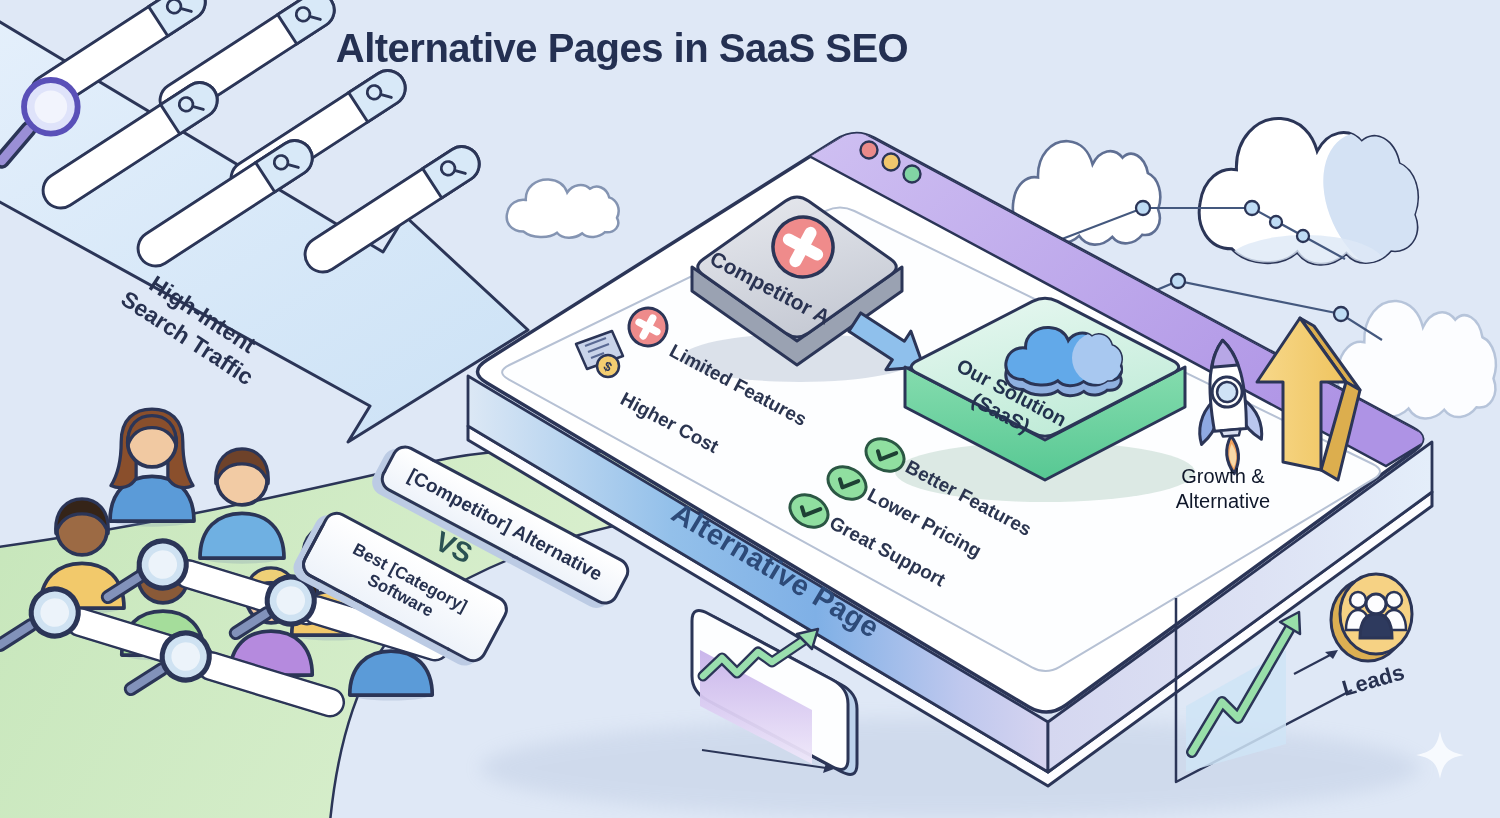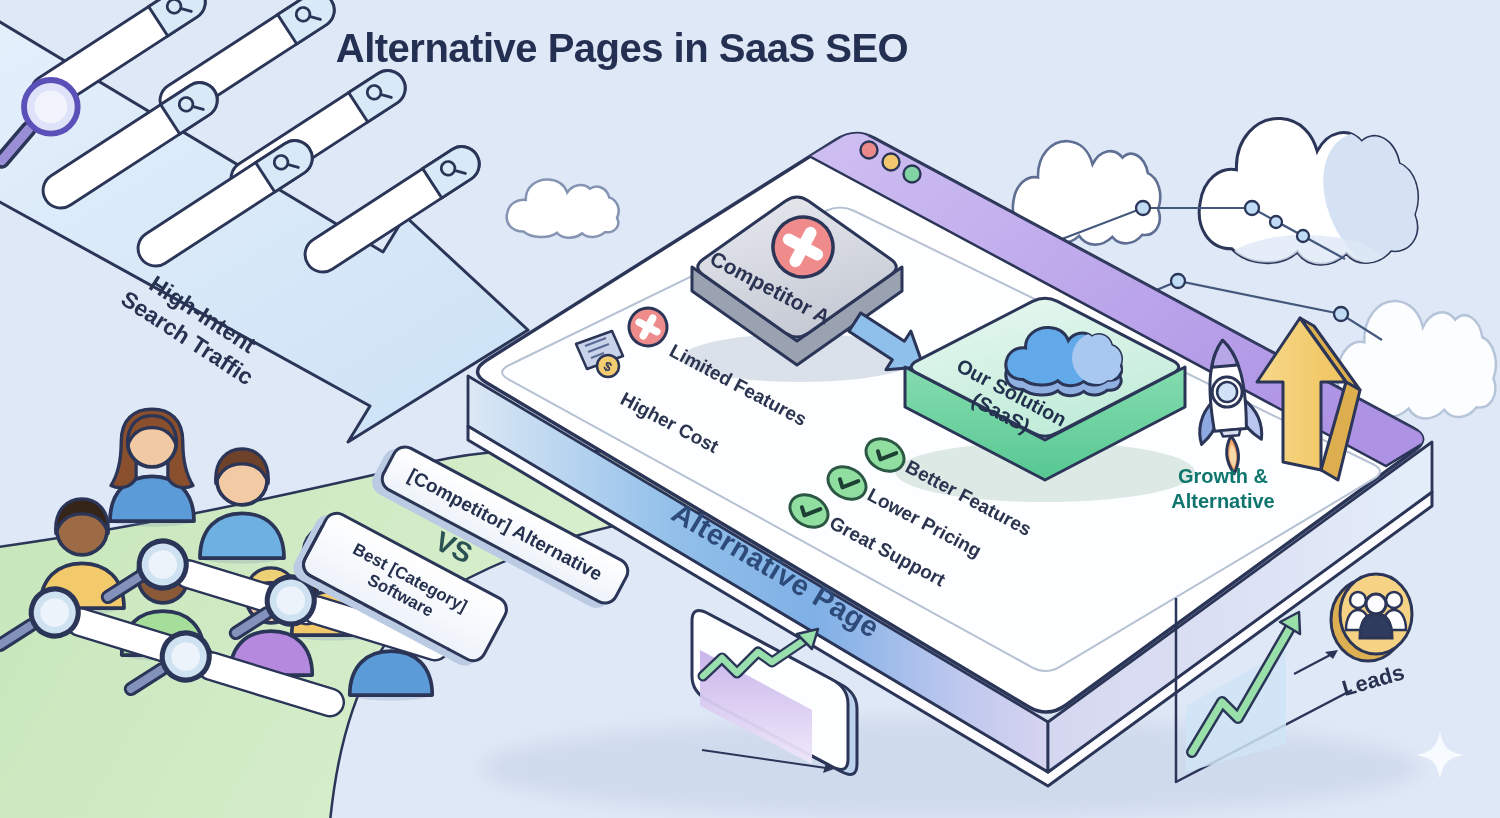--- a/index.html
+++ b/index.html
@@ -23,21 +23,21 @@
        box-shadow:-6px 7px 0 #bccbe4;color:#26314f;font-weight:700;}
   .bar-comp{left:372px;top:500px;width:260px;height:44px;font-size:19px;transform:rotate(28deg);}
   .bar-best{left:302px;top:551px;width:200px;height:66px;font-size:17px;line-height:1.2;transform:rotate(28deg);}
   .vs-label{left:420px;top:531px;width:60px;height:48px;font-size:28px;font-weight:800;color:#2a5153;transform:rotate(26deg);text-align:center;}
   .alt-page{left:608px;top:554px;width:335px;text-align:center;font-size:29px;font-weight:700;color:#2d4a78;letter-spacing:.5px;transform:rotate(30.8deg);}
   .comp-name{left:685px;top:276px;width:170px;text-align:center;font-size:21px;font-weight:700;color:#2a3352;transform:rotate(28deg);}
   .sol-name{left:921px;top:380px;width:170px;text-align:center;font-size:20px;font-weight:700;line-height:1.15;color:#22324e;transform:rotate(28deg);}
   .feat{position:absolute;z-index:2;font-size:19px;font-weight:600;color:#2b3550;transform-origin:0 0;transform:rotate(28deg);white-space:nowrap;}
   .d0{left:676px;top:340px;} .d1{left:627px;top:388px;}
   .b0{left:912px;top:456px;} .b1{left:874px;top:484px;} .b2{left:836px;top:512px;}
-  .growth-label{left:1123px;top:464px;width:200px;text-align:center;font-size:20px;font-weight:700;line-height:1.25;color:#0f766e;}
+  .growth-label{left:1123px;top:464px;width:200px;text-align:center;font-size:20px;font-weight:400;line-height:1.25;color:#0f172a;}
   .leads-label{left:1341px;top:664px;width:90px;font-size:22px;font-weight:700;transform:rotate(-16deg);}
 </style>
 </head>
 <body>
 
 <div class="canvas">
 
 <svg width="1500" height="818" viewBox="0 0 1500 818">
   <defs>
     <filter id="blur8" x="-30%" y="-80%" width="160%" height="260%">

